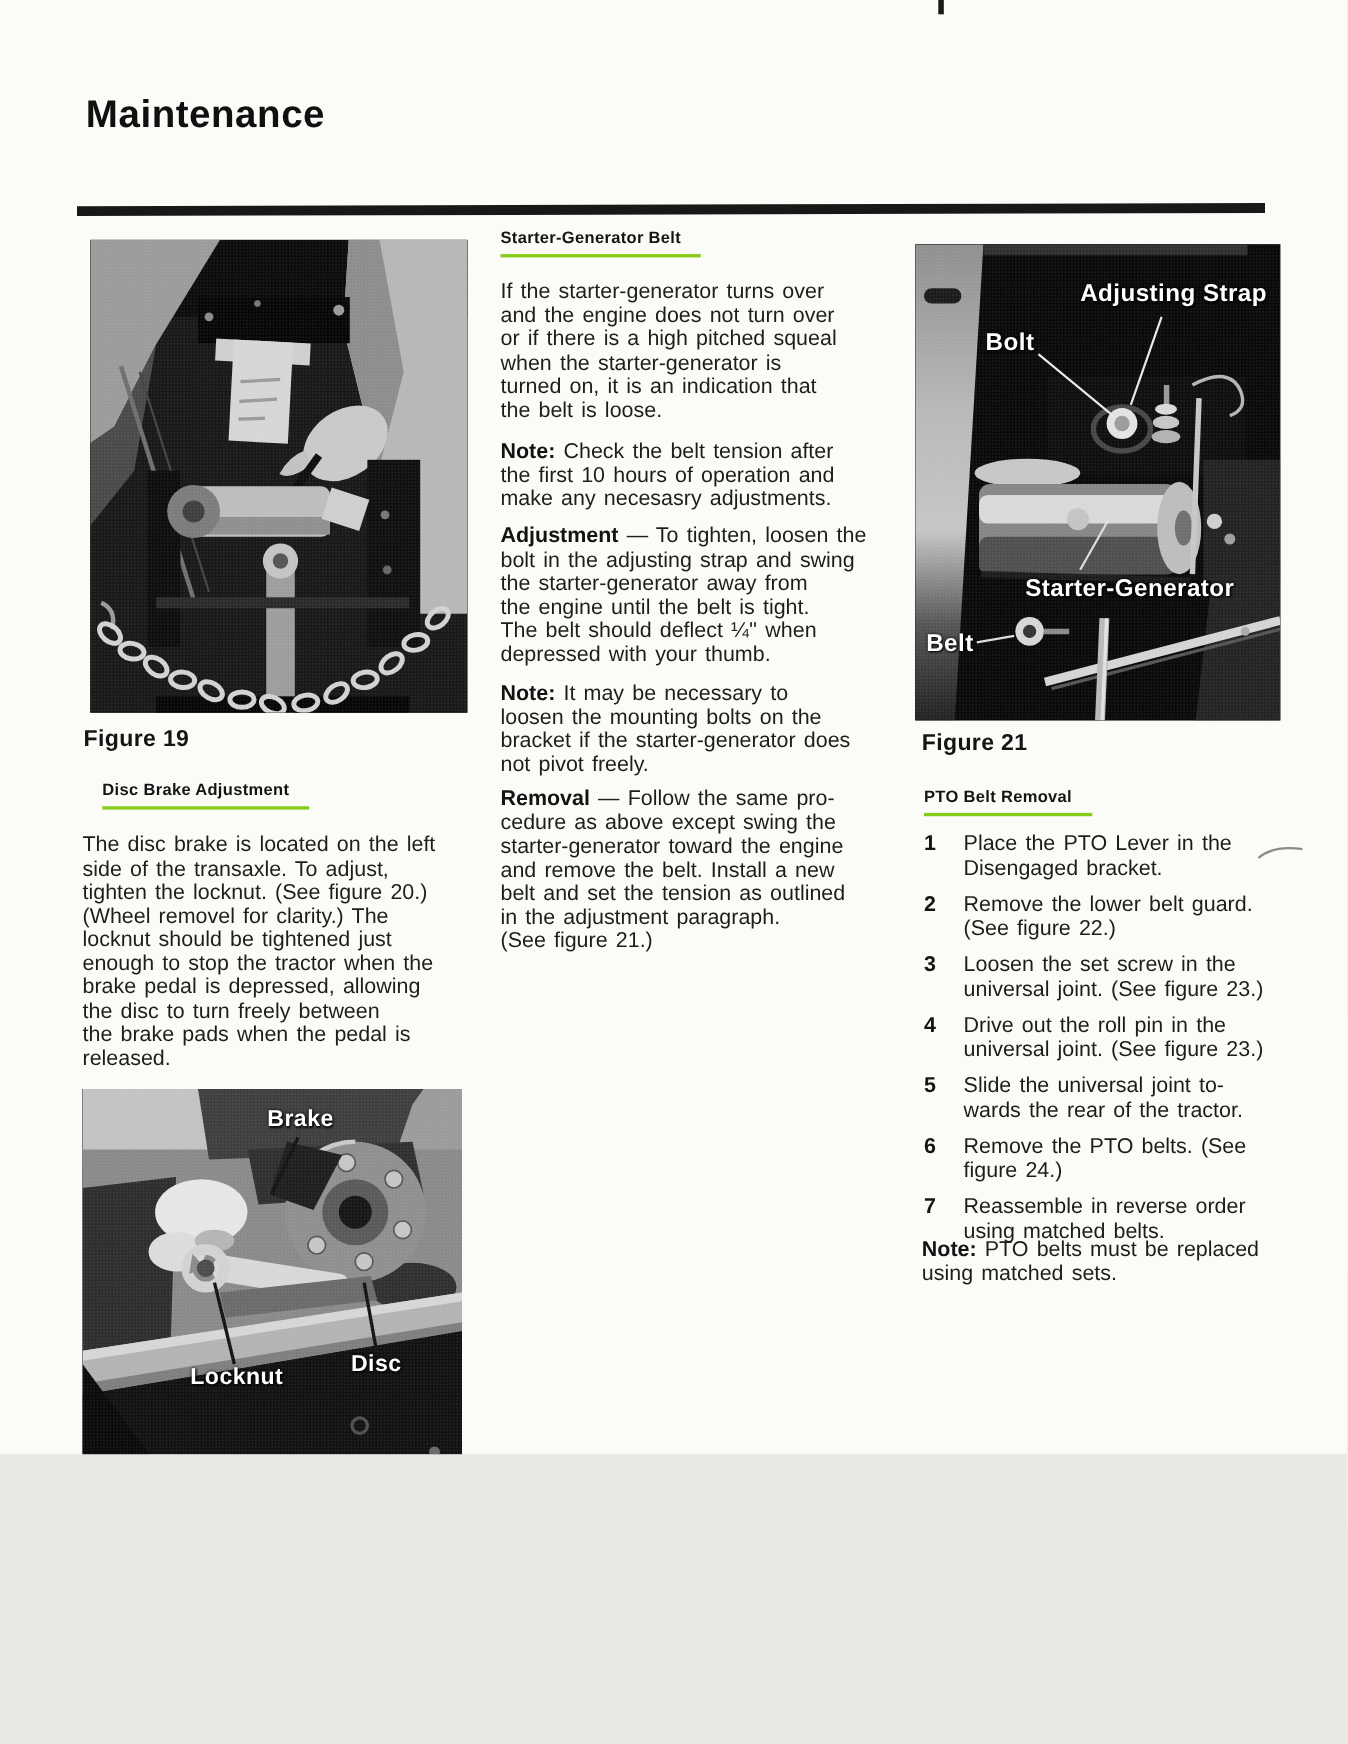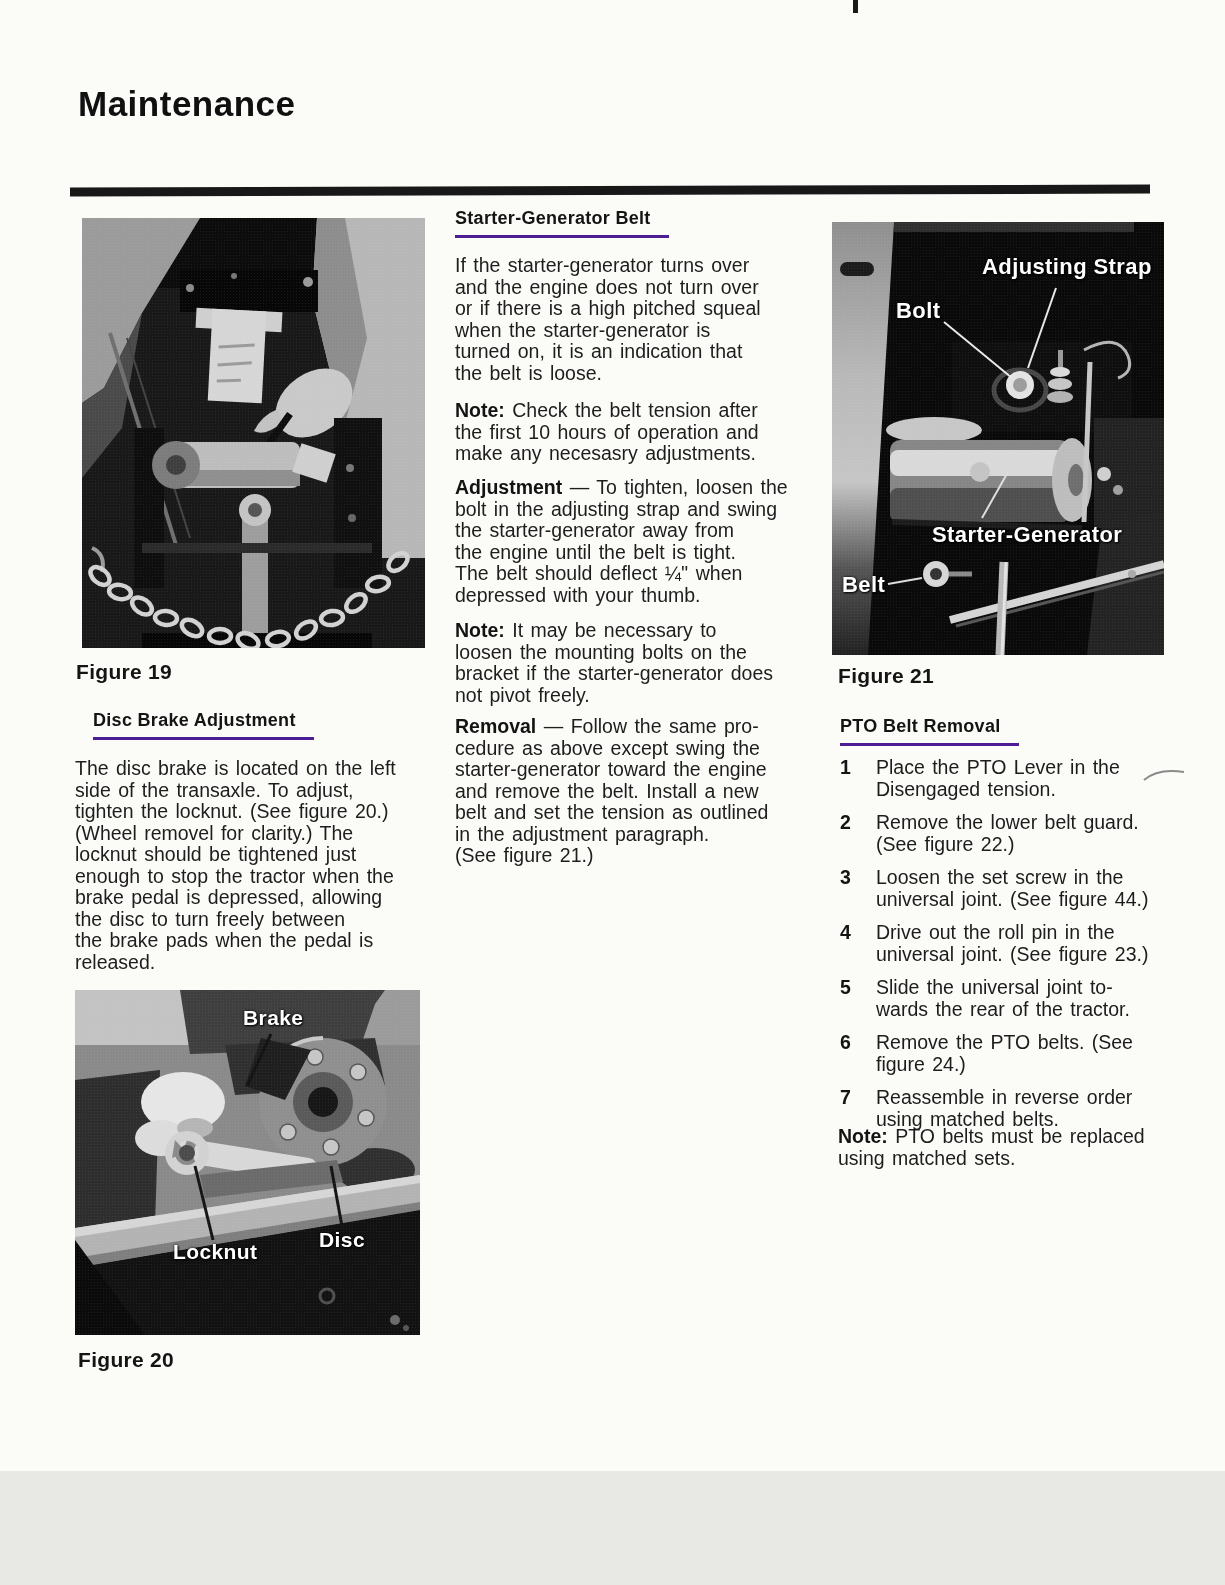--- a/index.html
+++ b/index.html
@@ -1,19 +1,19 @@
 <!DOCTYPE html>
 <html><head>
 <meta charset="utf-8">
 <style>
   * { margin:0; padding:0; box-sizing:border-box; }
   html,body { background:#e8e8e4; }
   body { font-family:"Liberation Sans","DejaVu Sans",sans-serif; }
   #page {
-    position:relative; width:1225px; height:1471px;
+    position:relative; width:1225px; height:1322px;
     background:#fbfbf8; overflow:hidden; margin:0 auto;
     color:#1c1c1c;
   }
   .abs { position:absolute; }
   #page-title { left:78px; top:84px; font-size:35px; font-weight:700; color:#101010; letter-spacing:0.5px; }
   #section-rule { left:70px; top:186px; width:1080px; height:9px; background:#181818; transform:rotate(-0.15deg); }
   #reg-mark { left:853px; top:0; width:5px; height:13px; background:#1a1a1a; }
   #artifact-line { left:127px; top:1572px; width:142px; height:3px; background:#0b16c0; }
 
   .photo { position:absolute; overflow:hidden; background:#111; }
@@ -27,22 +27,22 @@
 
   #fig19-photo { left:82px; top:218px; width:343px; height:430px; }
   #fig20-photo { left:75px; top:990px; width:345px; height:345px; }
   #fig21-photo { left:832px; top:222px; width:332px; height:433px; }
 
   .fig-caption { font-size:21px; font-weight:700; color:#141414; letter-spacing:0.3px; }
   #fig19-caption { left:76px; top:660px; }
   #fig20-caption { left:78px; top:1348px; }
   #fig21-caption { left:838px; top:664px;text-align:right; }
 
-  .sec-heading { font-size:18px; font-weight:700; color:#141414;
-    border-bottom:3px solid #4c1d95; padding:0 18px 6px 0; letter-spacing:0.3px; }
+  .sec-heading { font-size:15px; font-weight:700; color:#141414;
+    border-bottom:3px solid #84cc16; padding:0 18px 6px 0; letter-spacing:0.3px; }
   #disc-heading { left:75px; top:710px;margin-left:18px; }
   #sg-heading   { left:455px; top:208px; }
   #pto-heading  { left:840px; top:716px; }
 
   .bodytext { font-size:19.5px; line-height:21.5px; color:#1d1d1d;
     white-space:pre-line; word-spacing:2px; }
   .lead { font-weight:700; color:#131313; }
 
   #disc-body   { left:75px;  top:758px; width:372px; }
   #sg-intro    { left:455px; top:255px; width:368px; }
@@ -299,31 +299,31 @@
   </div>
 
   <div class="abs fig-caption" id="fig21-caption">Figure 21</div>
 
   <div class="abs sec-heading" id="pto-heading">PTO Belt Removal</div>
 
   <div class="abs" id="pto-list">
     <div class="pto-item">
       <span class="pto-num">1</span>
       <span class="pto-text">Place the PTO Lever in the
-Disengaged tension.</span>
+Disengaged bracket.</span>
     </div>
     <div class="pto-item">
       <span class="pto-num">2</span>
       <span class="pto-text">Remove the lower belt guard.
 (See figure 22.)</span>
     </div>
     <div class="pto-item">
       <span class="pto-num">3</span>
       <span class="pto-text">Loosen the set screw in the
-universal joint. (See figure 44.)</span>
+universal joint. (See figure 23.)</span>
     </div>
     <div class="pto-item">
       <span class="pto-num">4</span>
       <span class="pto-text">Drive out the roll pin in the
 universal joint. (See figure 23.)</span>
     </div>
     <div class="pto-item">
       <span class="pto-num">5</span>
       <span class="pto-text">Slide the universal joint to-
 wards the rear of the tractor.</span>

